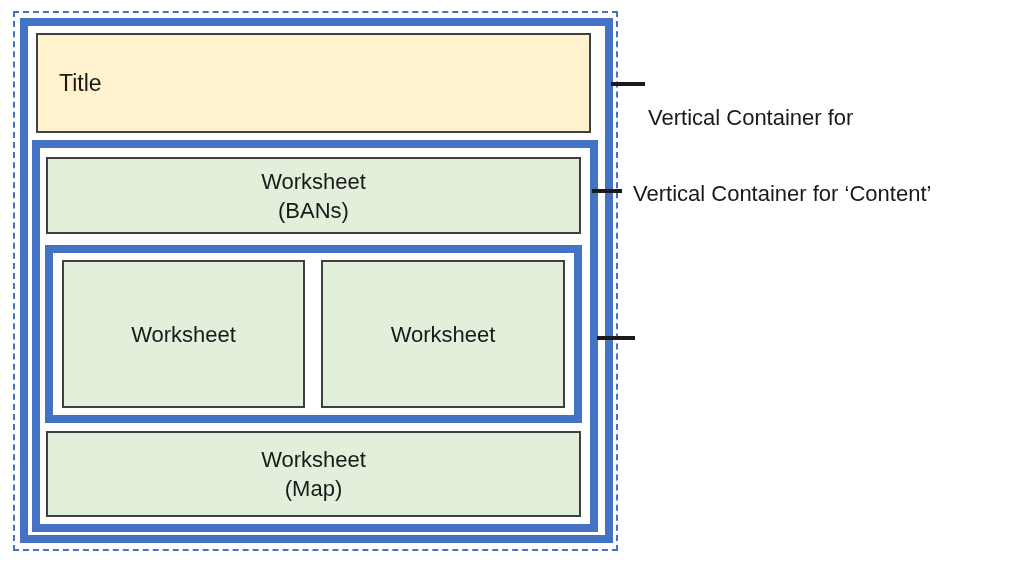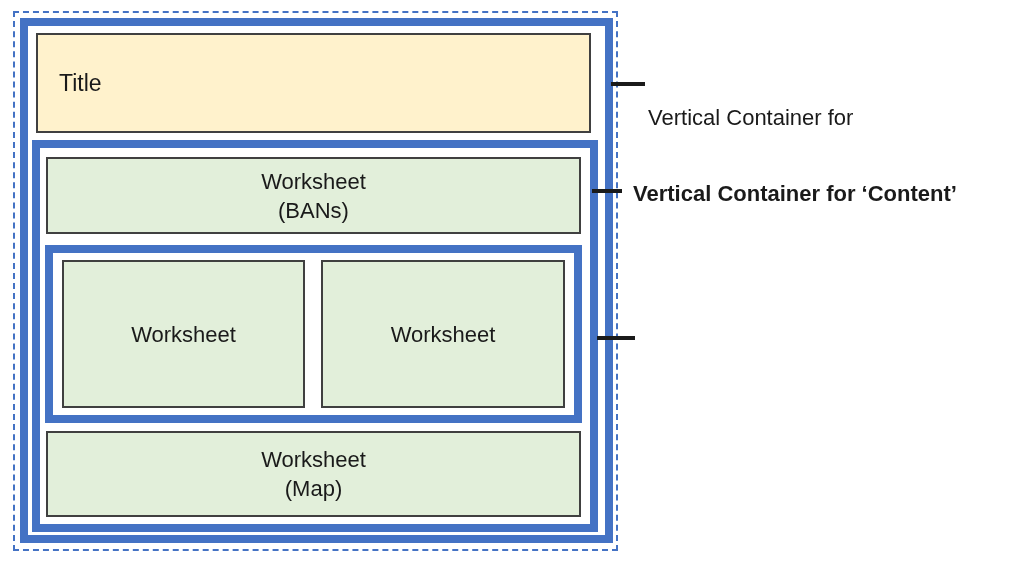--- a/index.html
+++ b/index.html
@@ -68,21 +68,21 @@
   .tick-sidebyside{ left: 597px; top: 336px; width: 38px; }
 
   
   .annotation {
     position: absolute;
     font-size: 22px;
     line-height: 30px;
     white-space: nowrap;
   }
   .label-dashboard  { left: 648px; top: 55px; margin-top: 48px;  }
-  .label-content    { left: 633px; top: 179px; font-weight: bold; }
+  .label-content    { left: 633px; top: 179px; }
   .label-sidebyside { left: 648px; top: 323px; }
   .annotation .line { display: block; }
 </style>
 </head>
 <body>
 
 <div class="canvas">
 
   <div class="dashed-outline"></div>
 

